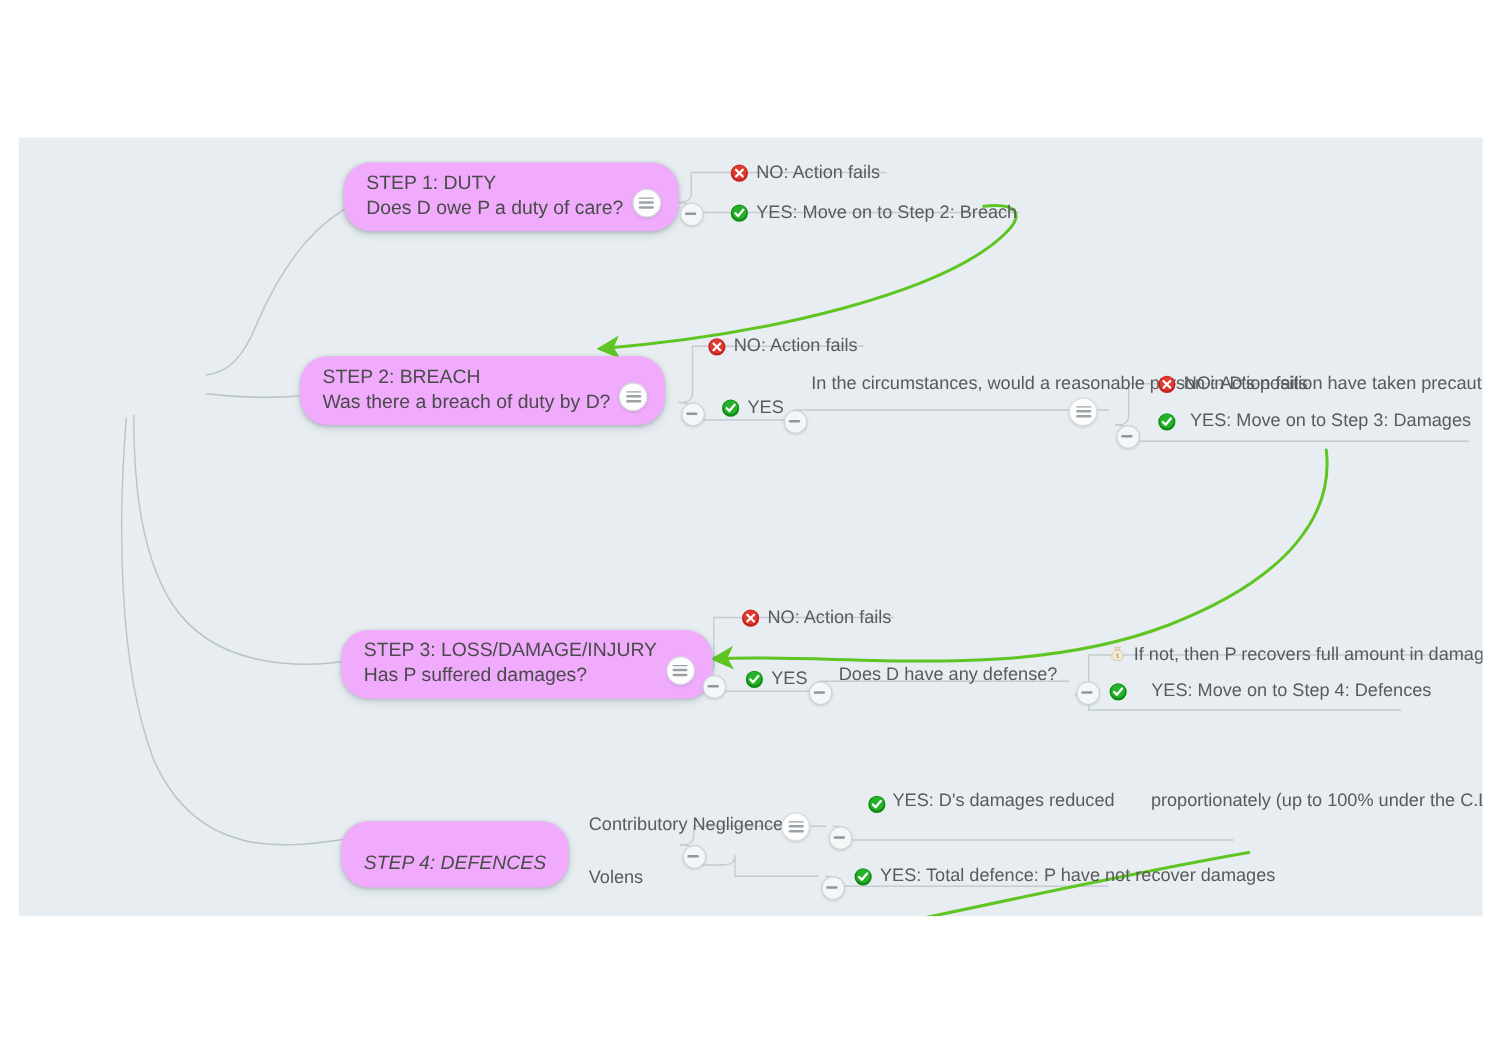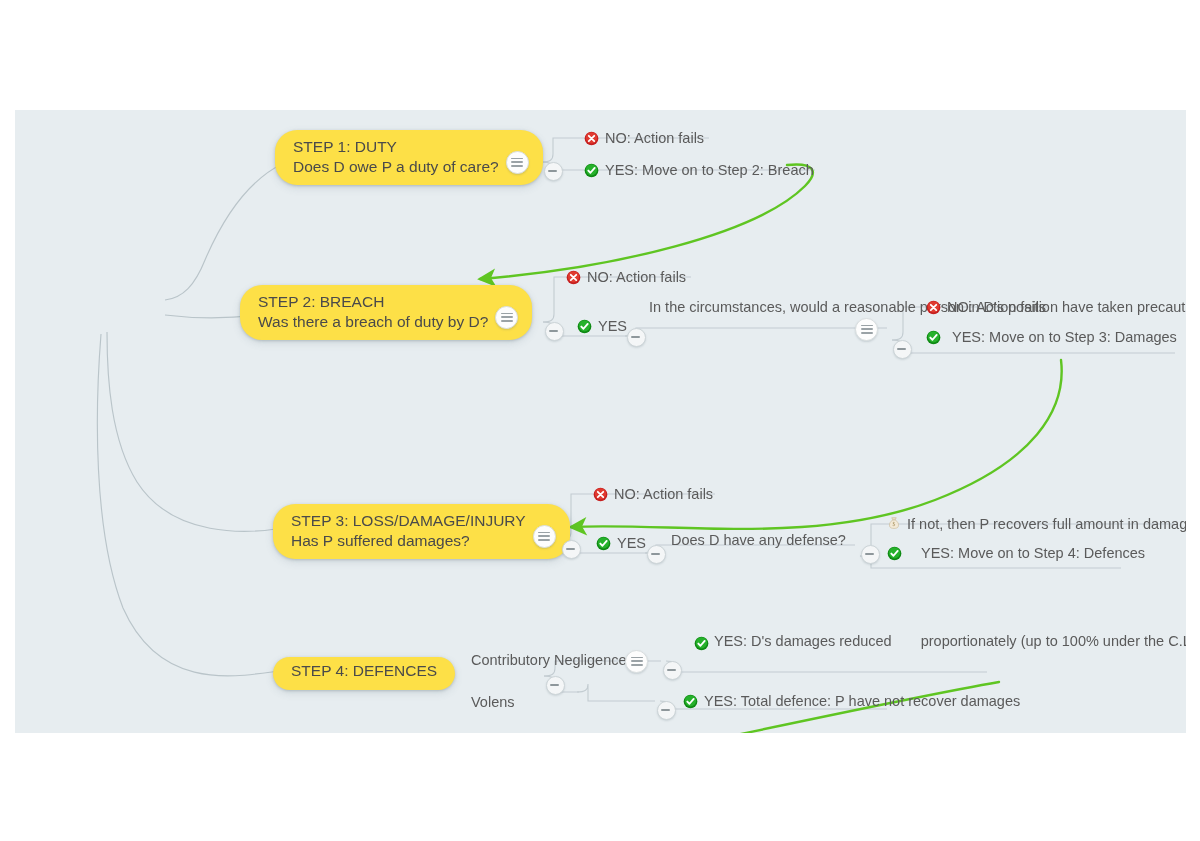--- a/index.html
+++ b/index.html
@@ -28,30 +28,30 @@
   }
   #wires {
     position: absolute;
     left: 0; top: 0;
     width: 1171px;
     height: 623px;
     pointer-events: none;
   }
   .bubble {
     position: absolute;
-    background: #fde047;
+    background: #f0abfc;
     border-radius: 22px;
     box-shadow: 0 1px 3px rgba(80,100,110,0.30), 0 3px 8px rgba(80,100,110,0.14);
     padding: 7px 44px 8px 18px;
     line-height: 1.30;
     color: #4a4a4a;
     font-size: 15.5px;
     white-space: nowrap;
   }
-  .bubble.one-line { padding-top: 4px; padding-bottom: 9px; }
+  .bubble.one-line { padding-top: 24px; padding-bottom: 9px; font-style: italic; }
   .bubble .ln { display: block; }
 
   
   #root-node {
     position: absolute;
     left: 14px;
     top: 178px;
     background: #00aaf0;
     color: #ffffff;
     border-radius: 24px;

